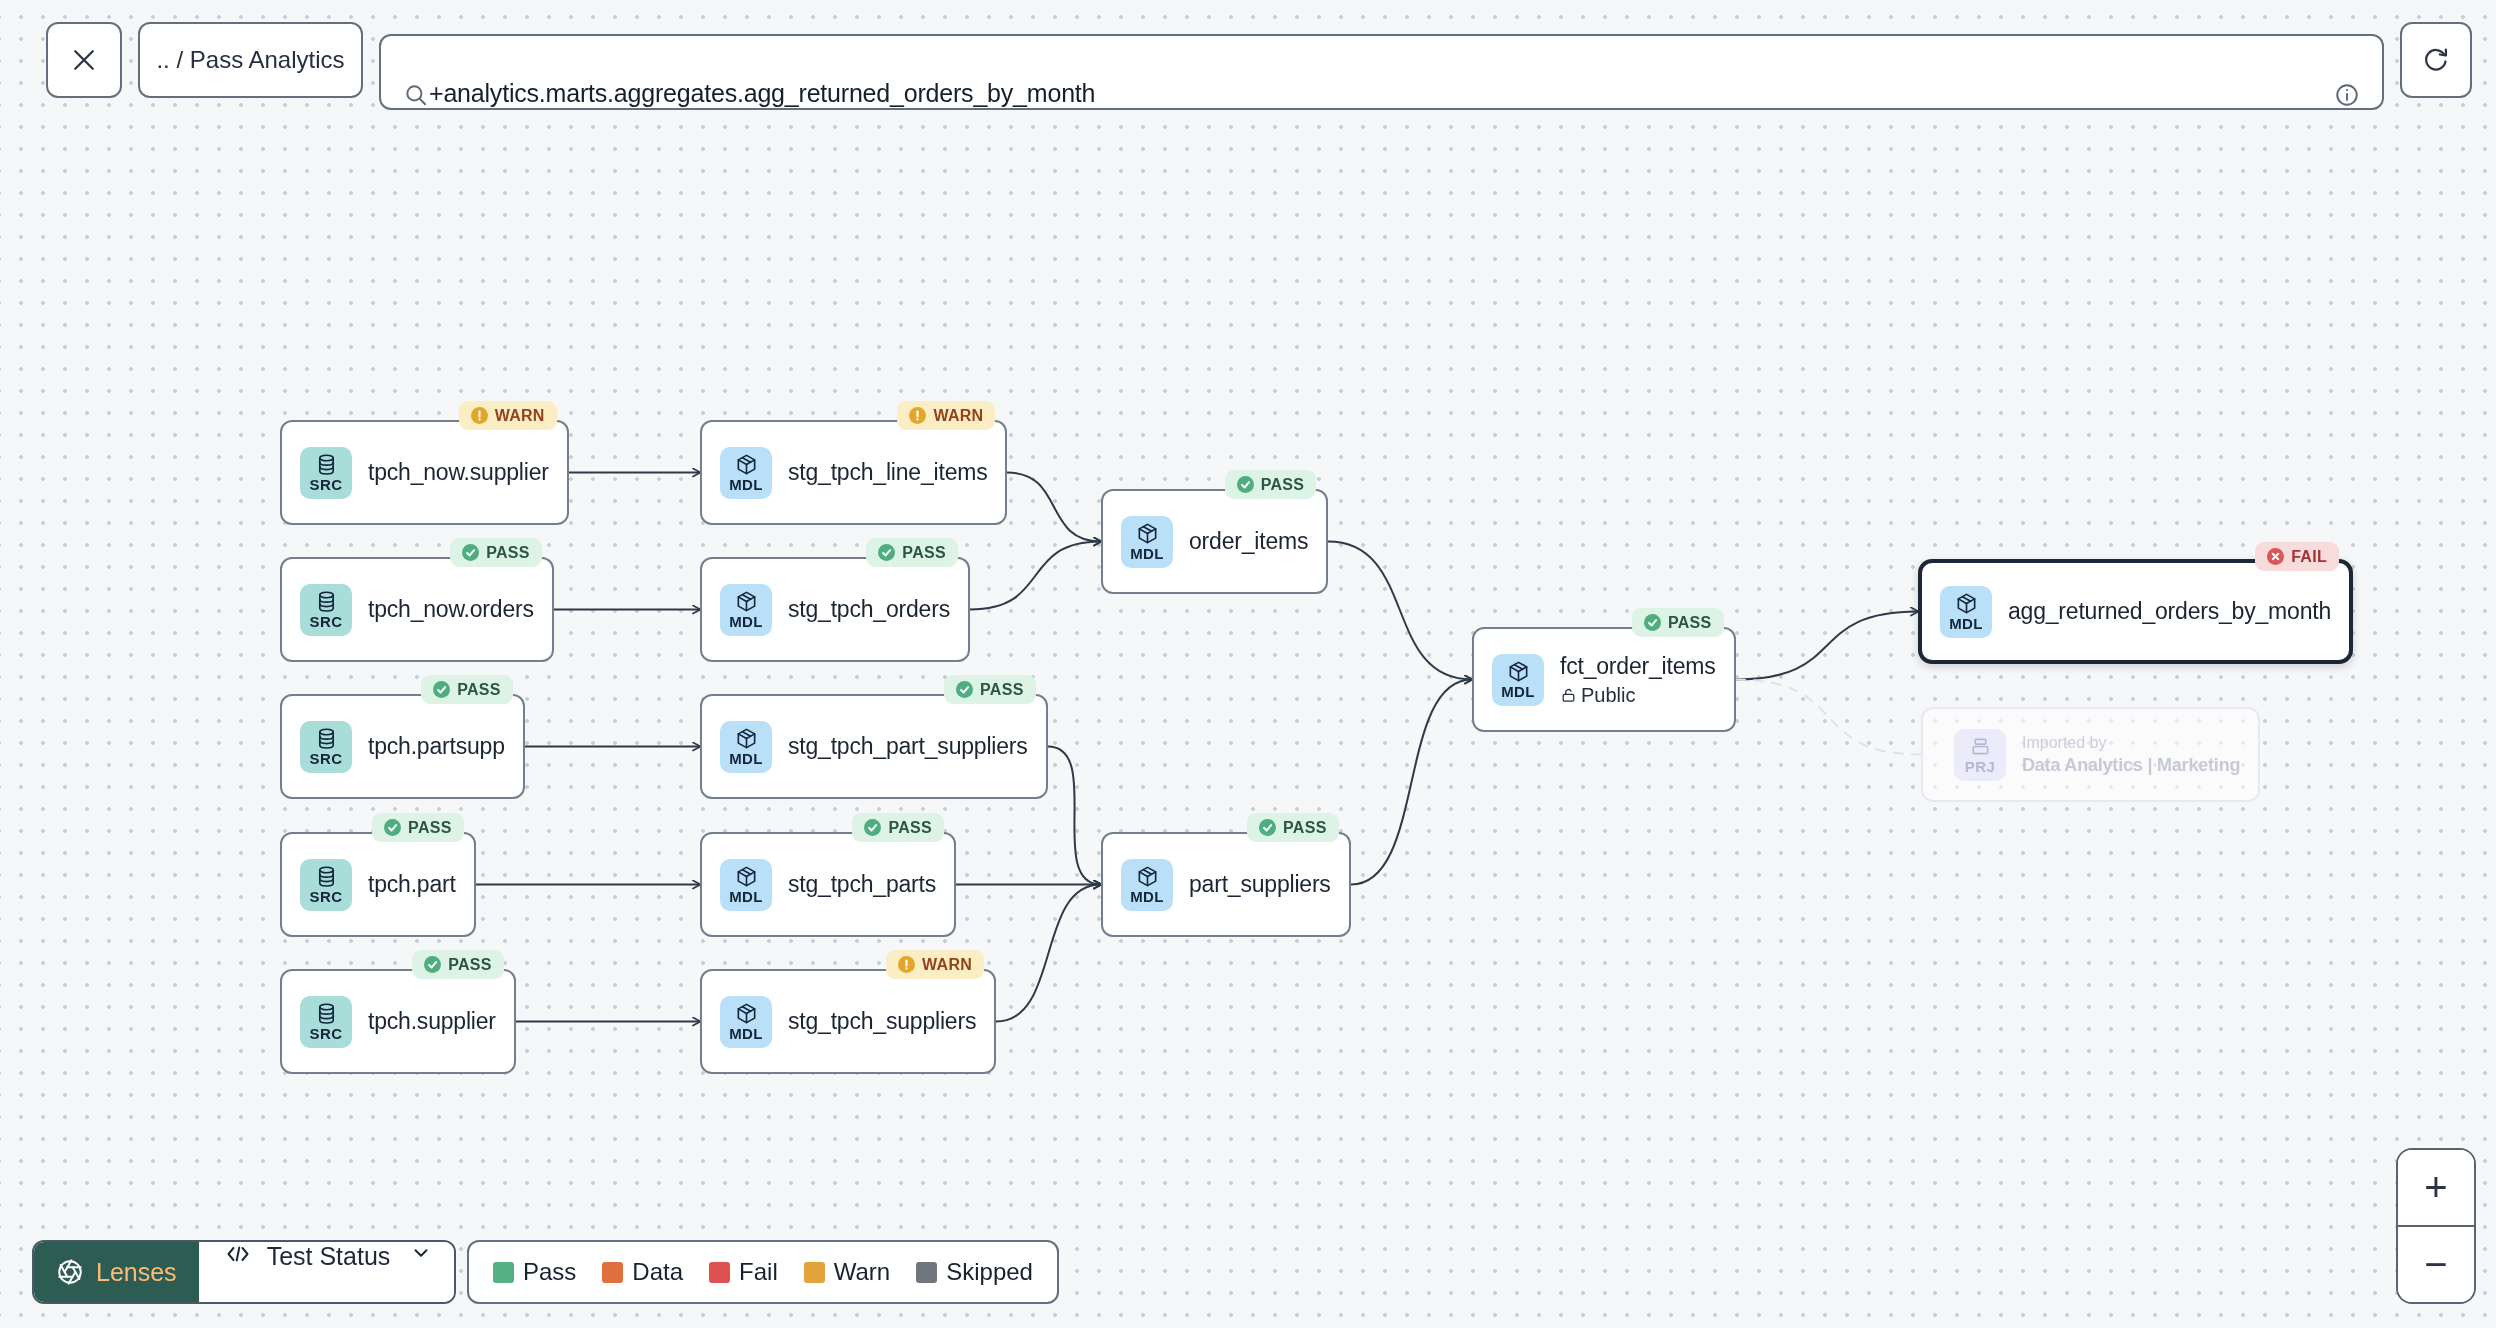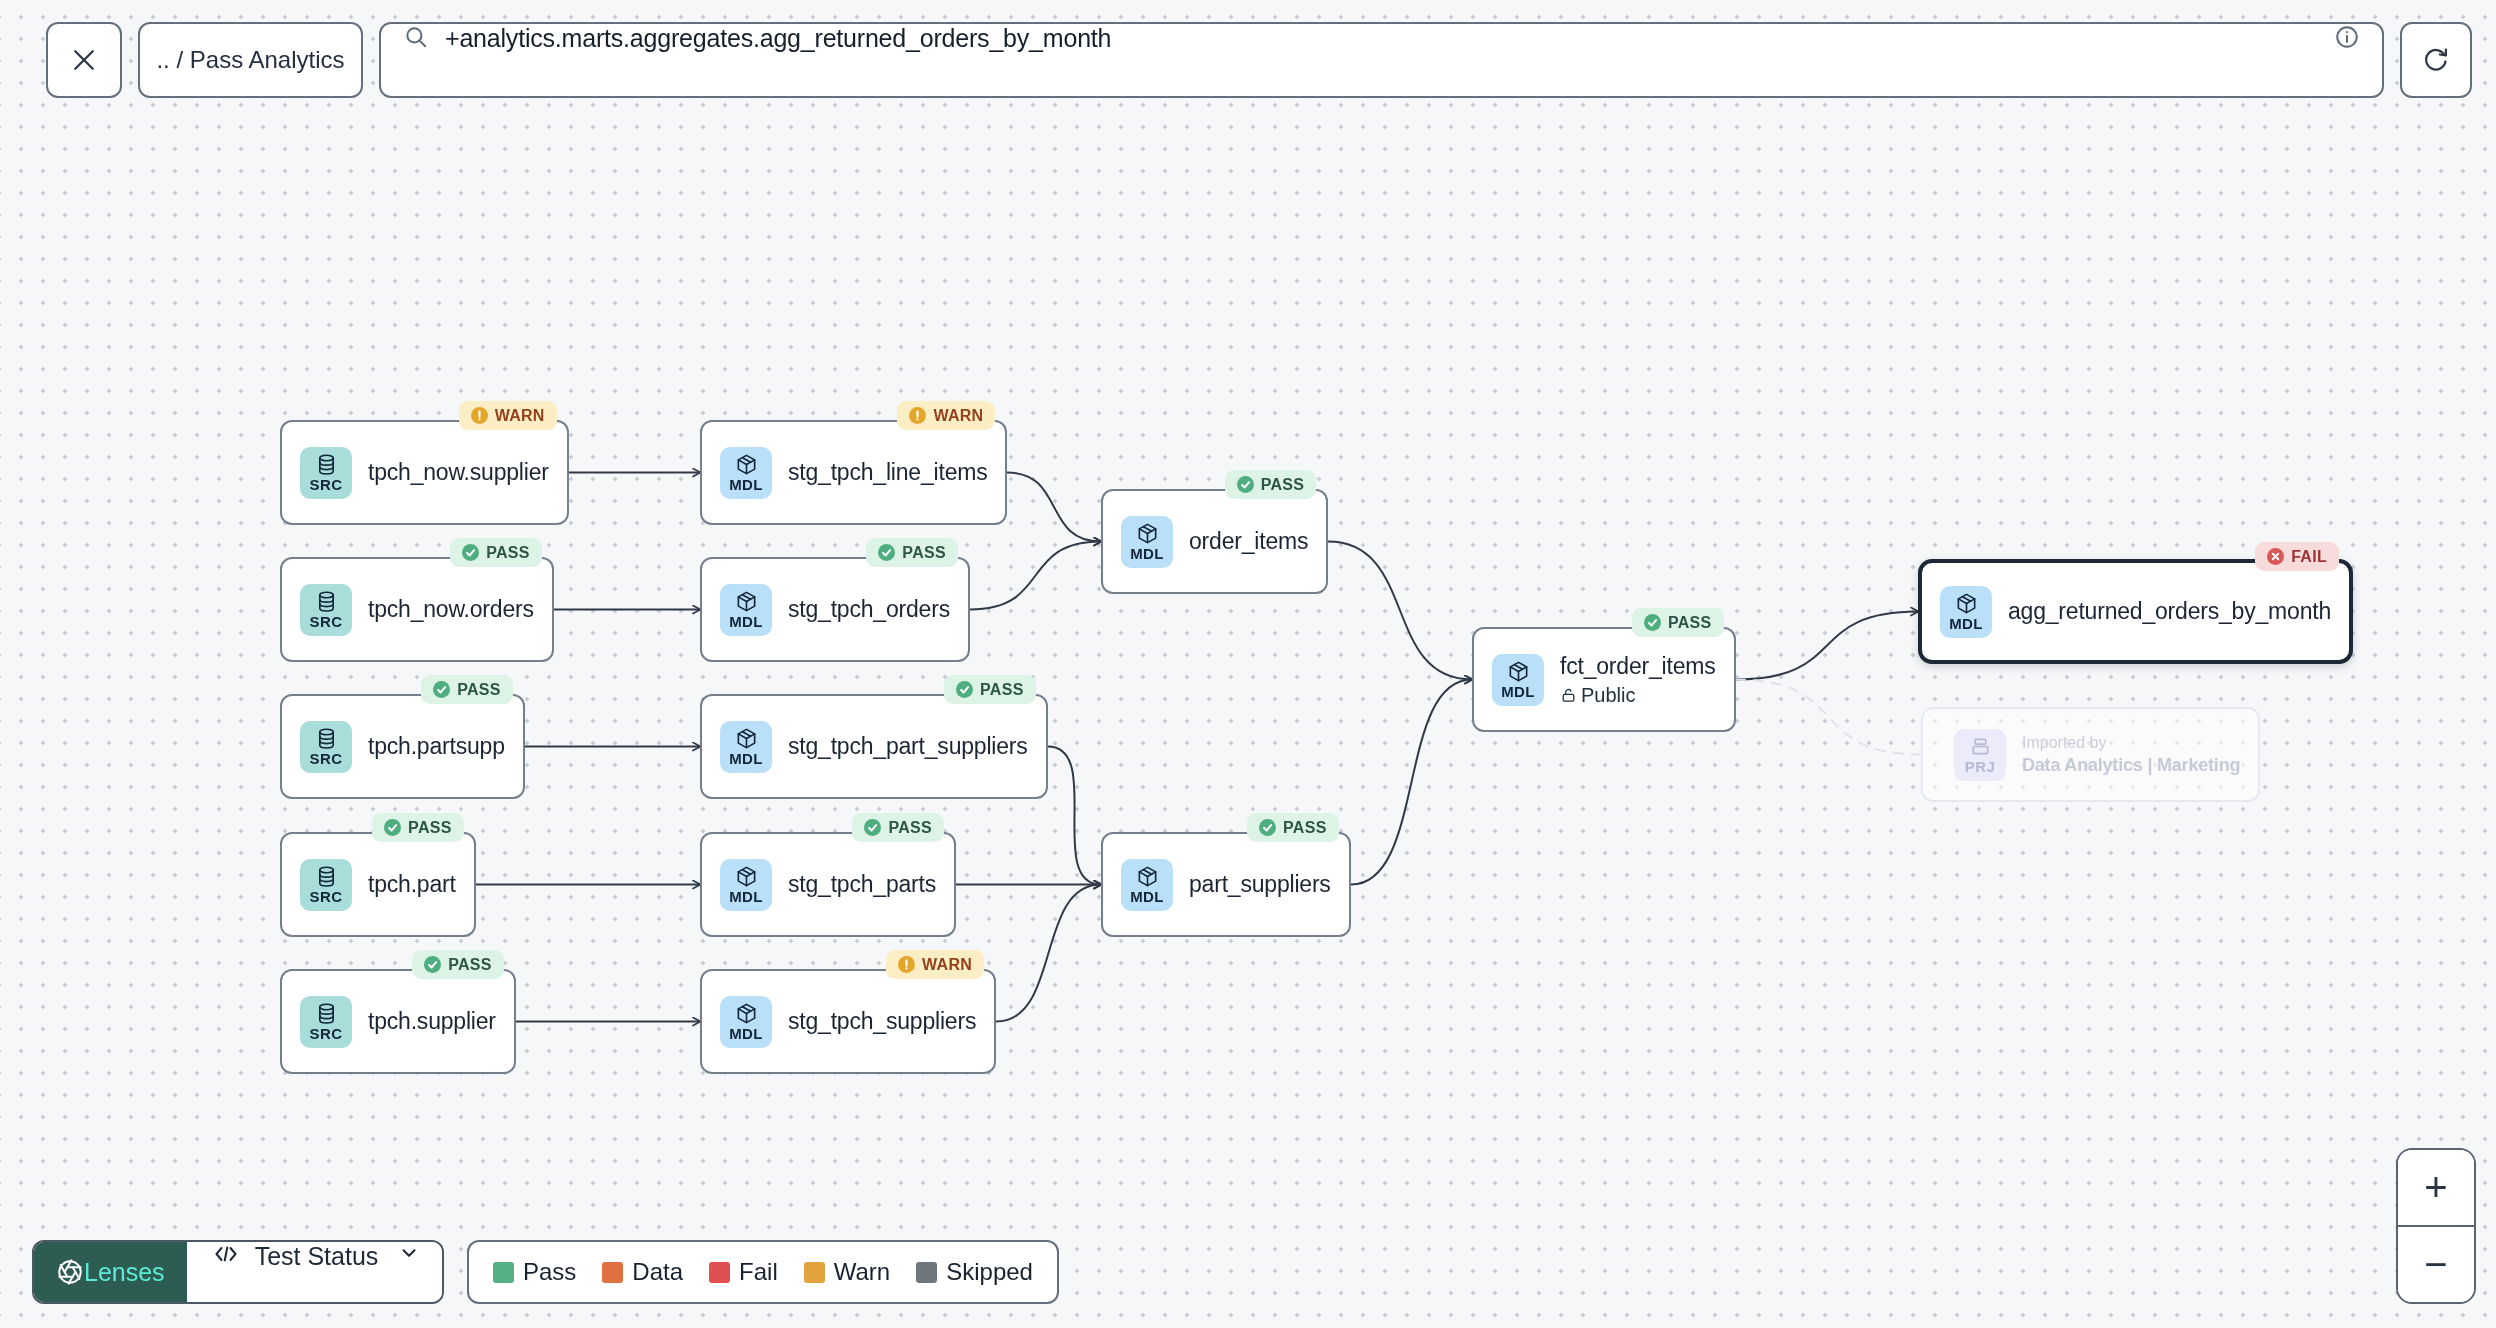--- a/index.html
+++ b/index.html
@@ -61,41 +61,41 @@
     position:absolute; z-index:10; top:22px; height:76px;
     background:#fff; border:2px solid #646e7d; border-radius:12px;
     display:flex; align-items:center; justify-content:center;
     color:#252f3f; cursor:pointer;
   }
   .tbtn svg { stroke:#2b3545; fill:none; stroke-width:1.8; stroke-linecap:round; stroke-linejoin:round; }
   #close-btn { left:46px; width:76px; }
   #close-btn svg { width:30px; height:30px; }
   #breadcrumb-btn { left:138px; width:225px; font-size:24px; }
   #search-bar {
-    position:absolute; z-index:10; top:22px; left:379px; width:2005px; height:76px;
+    position:absolute; z-index:10; top:34px; left:379px; width:2005px; height:76px;
     background:#fff; border:2px solid #646e7d; border-radius:12px;
-    display:flex; align-items:flex-start; padding:0 22px; gap:16px;
+    display:flex; align-items:flex-end; padding:0 22px; 
   }
   #search-bar svg { flex:0 0 auto; stroke:#5d6776; fill:none; stroke-width:1.8; stroke-linecap:round; stroke-linejoin:round; width:26px; height:26px; }
   #search-input {
     flex:1; border:none; outline:none; background:transparent;
     font-family:inherit; font-size:25px; color:#16202c; letter-spacing:-0.2px;
   }
   #refresh-btn { left:2400px; width:72px; }
   #refresh-btn svg { width:30px; height:30px; }
 
   
   #lens-group {
     position:absolute; z-index:10; left:32px; top:1240px; height:64px;
     display:flex; border:2px solid #4d5766; border-radius:12px; overflow:hidden;
     background:#fff;
   }
   #lenses-btn {
-    display:flex; align-items:center; gap:0; padding:0 22px;
-    color:#5eead4; font-size:25px; cursor:pointer;
+    display:flex; align-items:center; gap:12px; padding:0 22px;
+    color:#fdba74; font-size:25px; cursor:pointer;
   }
   #lenses-btn svg { width:28px; height:28px; stroke:#fff; fill:none; stroke-width:1.7; stroke-linecap:round; stroke-linejoin:round; }
   #lens-select {
     display:flex; align-items:flex-start; gap:14px; padding:0 22px 0 24px;
     background:#fff; color:#1d2838; font-size:25px; cursor:pointer;
   }
   #lens-select .code-ic { width:30px; height:24px; stroke:#1d2838; fill:none; stroke-width:2; stroke-linecap:round; stroke-linejoin:round; }
   #lens-select .chev { width:22px; height:22px; stroke:#1d2838; fill:none; stroke-width:2.2; stroke-linecap:round; stroke-linejoin:round; margin-left:6px; }
   #legend {
     position:absolute; z-index:10; left:467px; top:1240px; height:64px;

